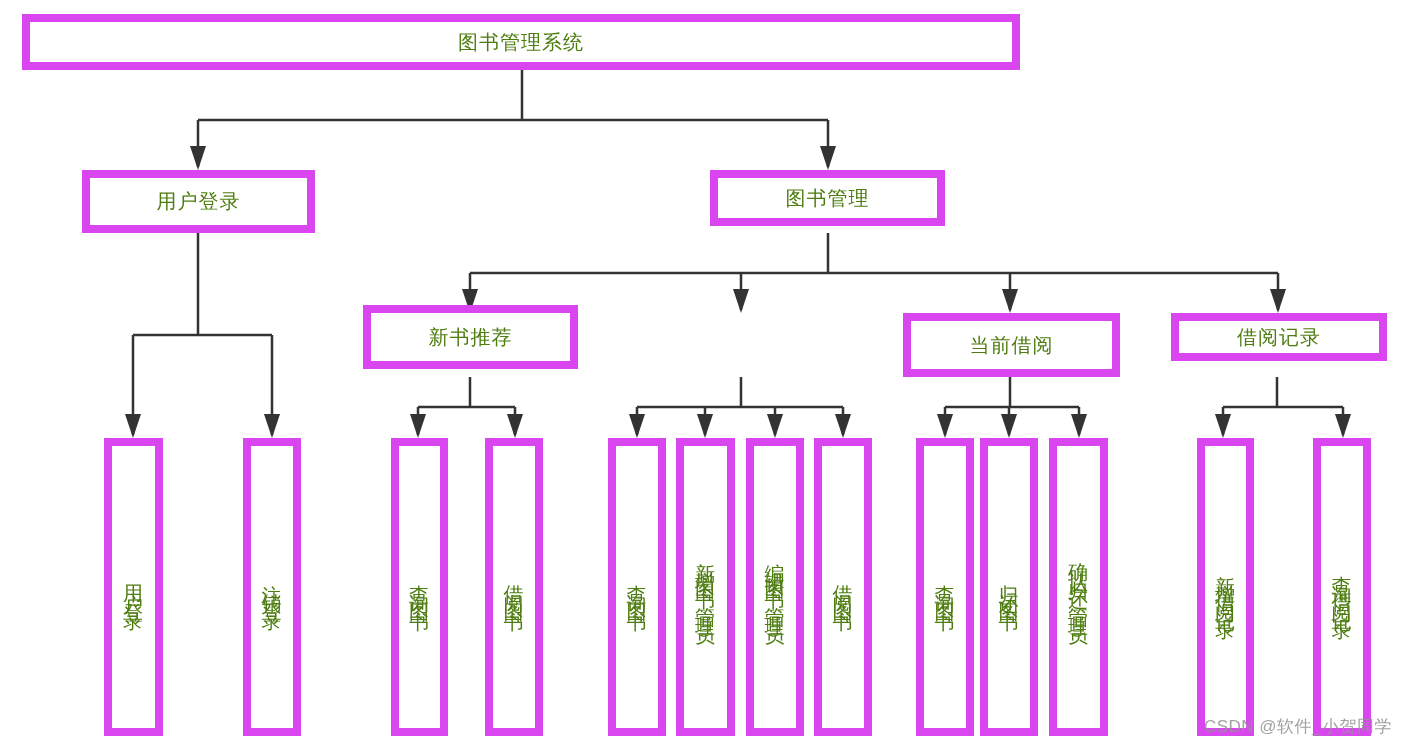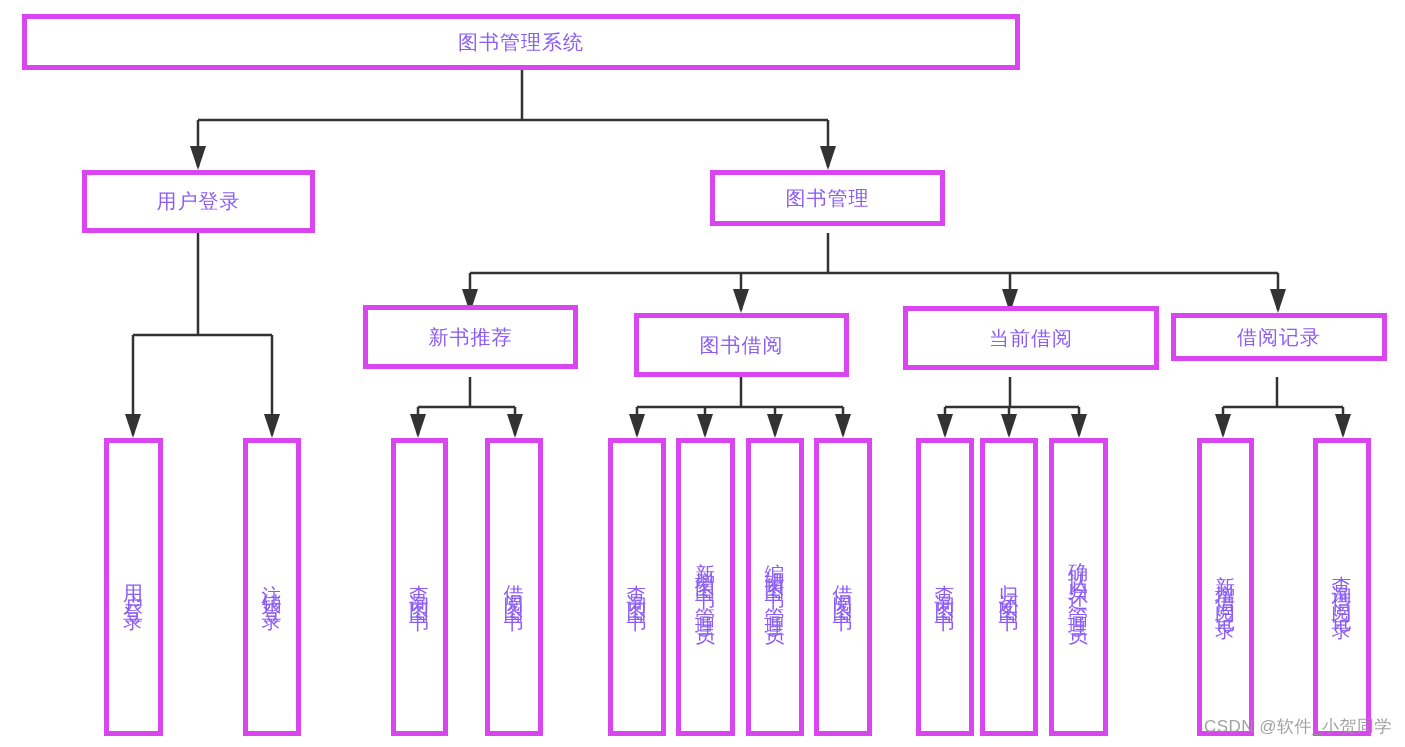--- a/index.html
+++ b/index.html
@@ -23,22 +23,22 @@
     fill: none;
   }
   .wires polygon {
     fill: #333333;
     stroke: none;
   }
   .box {
     position: absolute;
     box-sizing: border-box;
     background: #ffffff;
-    border: 5px solid #d946ef;
-    color: #8b5cf6;
+    border: 8px solid #d946ef;
+    color: #4d7c0f;
     display: flex;
     align-items: center;
     justify-content: center;
     z-index: 2;
     font-size: 20px;
   }
   .hbox { letter-spacing: 1px; }
   .vbox {
     writing-mode: vertical-rl;
     text-orientation: mixed;
@@ -101,22 +101,21 @@
       <polygon points="1335,414 1351,414 1343,438"></polygon>
     </g>
   </svg>
 
   <div class="box hbox" style="left:22px; top:14px; width:998px; height:56px">图书管理系统</div>
 
   <div class="box hbox" style="left:82px; top:170px; width:233px; height:63px">用户登录</div>
   <div class="box hbox" style="left:710px; top:170px; width:235px; height:56px">图书管理</div>
 
   <div class="box hbox" style="left:363px; top:305px; width:215px; height:64px">新书推荐</div>
-  <div class="box hbox" style="left:634px; top:313px; width:215px; height:64px">图书借阅</div>
-  <div class="box hbox" style="left:903px; top:306px; width:256px; height:64px">当前借阅</div>
+  <div class="box hbox" style="left:903px; top:313px; width:217px; height:64px">当前借阅</div>
   <div class="box hbox" style="left:1171px; top:313px; width:216px; height:48px">借阅记录</div>
 
   <div class="box vbox" style="left:104px; top:438px; width:59px; height:298px">用户登录</div>
   <div class="box vbox" style="left:243px; top:438px; width:58px; height:298px">注销登录</div>
 
   <div class="box vbox" style="left:391px; top:438px; width:57px; height:298px">查询图书</div>
   <div class="box vbox" style="left:485px; top:438px; width:58px; height:298px">借阅图书</div>
 
   <div class="box vbox" style="left:608px; top:438px; width:58px; height:298px">查询图书</div>
   <div class="box vbox" style="left:676px; top:438px; width:59px; height:298px">新增图书（管理员）</div>

